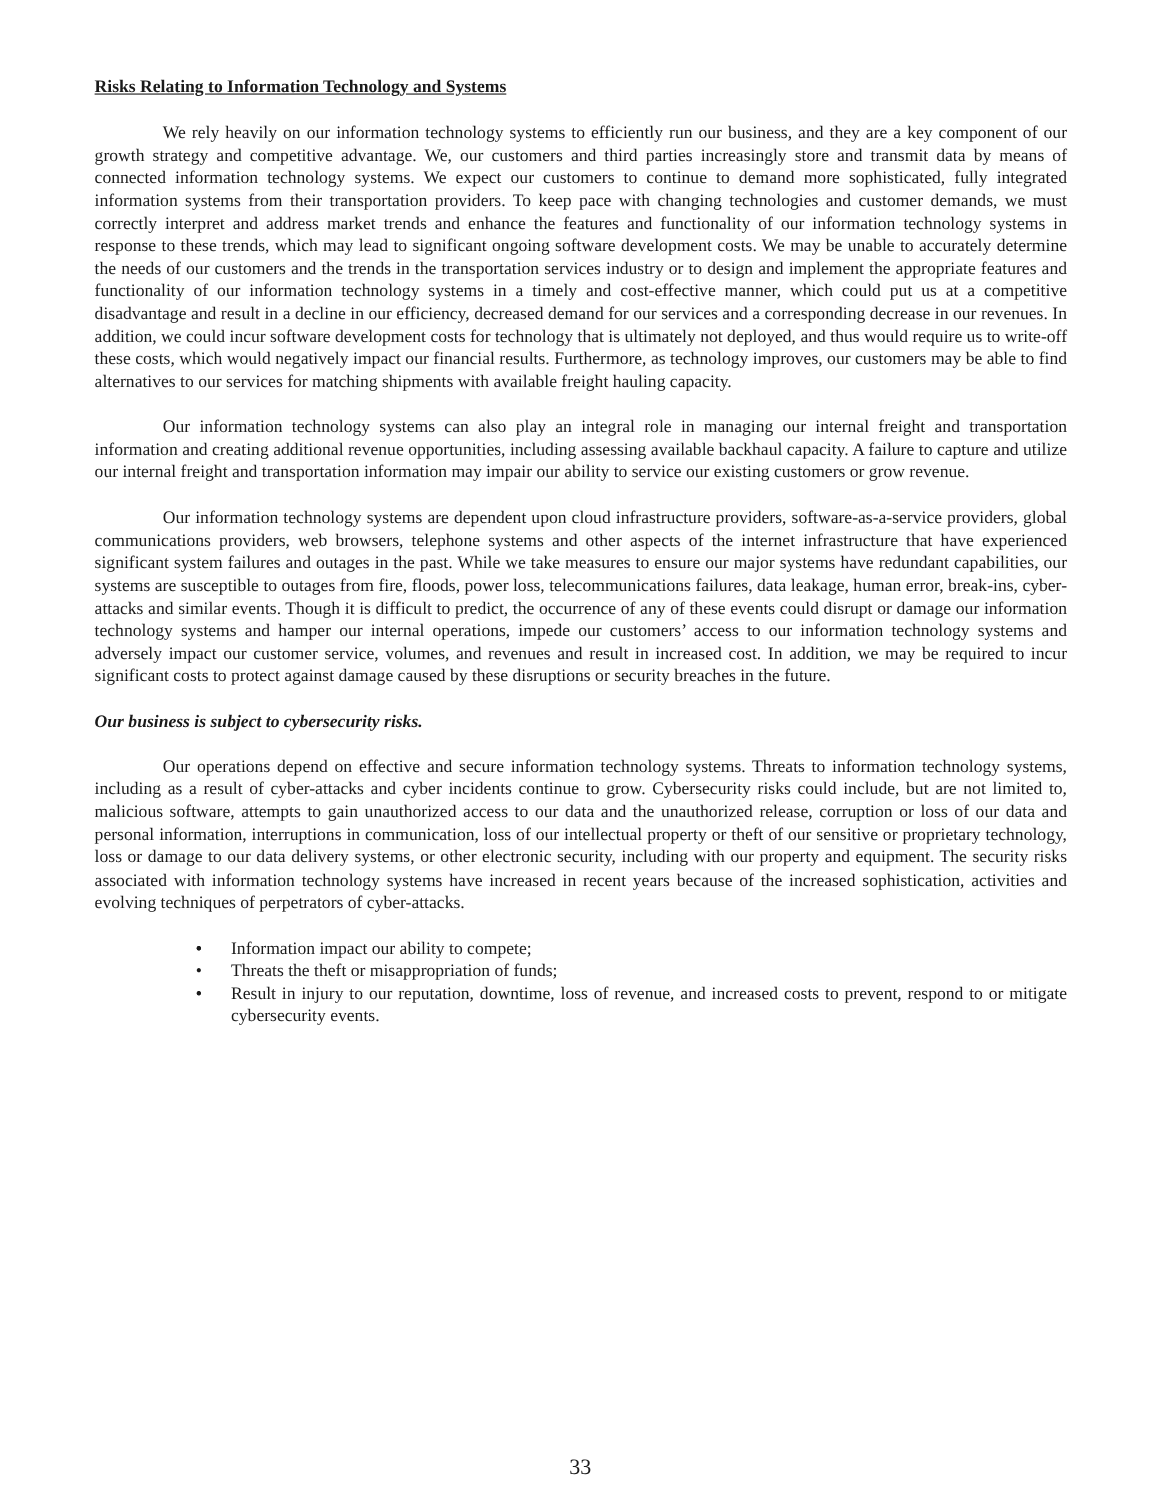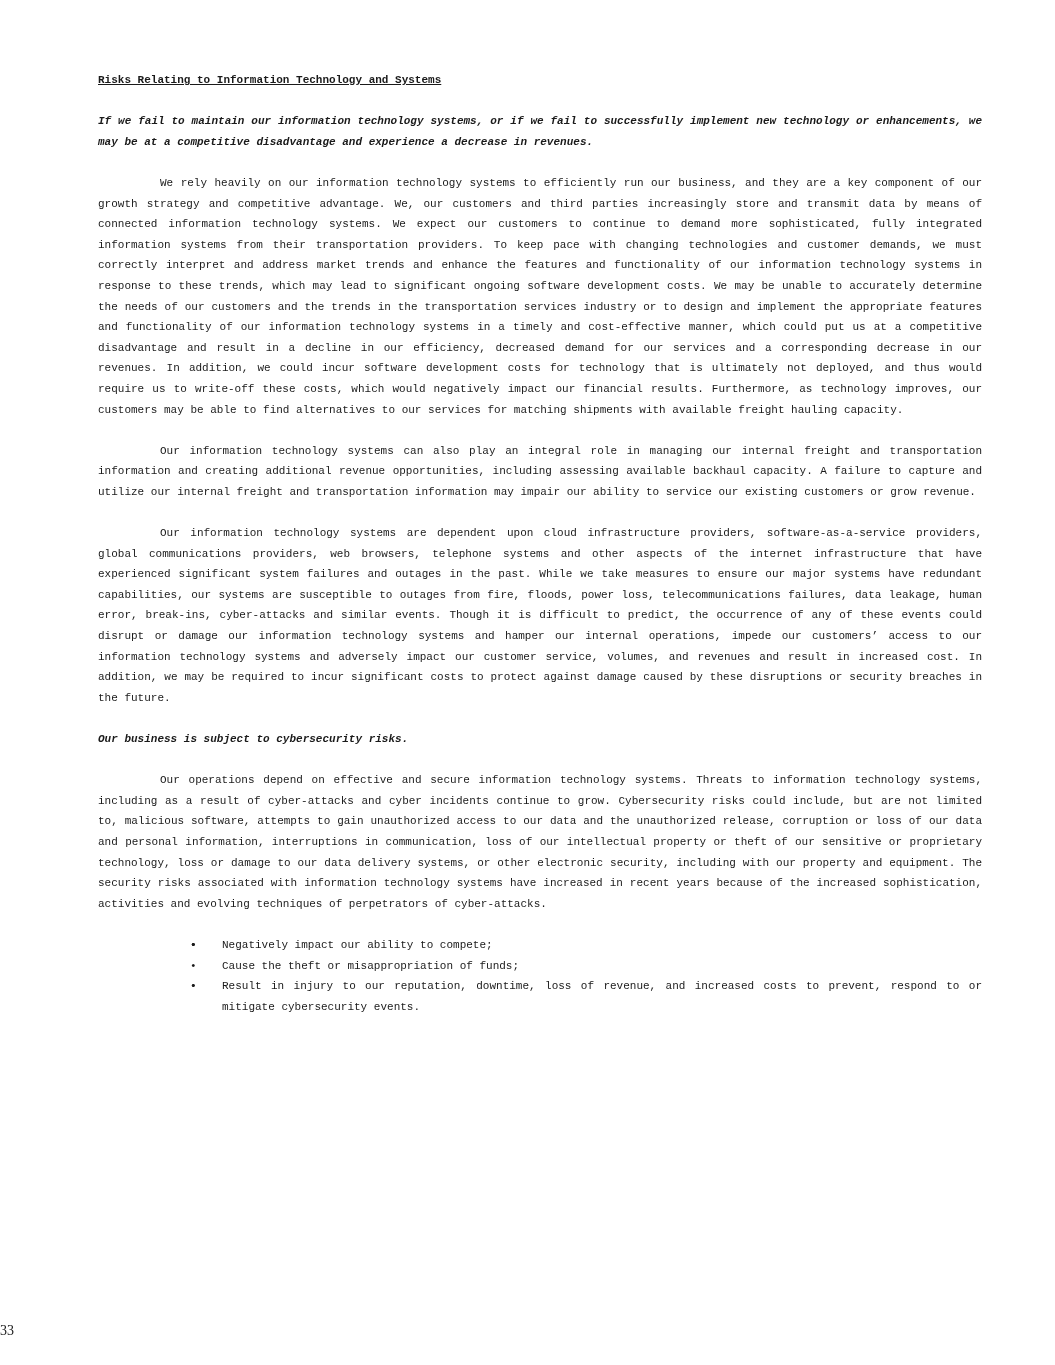--- a/index.html
+++ b/index.html
@@ -2,63 +2,62 @@
 <html><head>
 <meta charset="utf-8">
 <style>
   html, body { margin: 0; padding: 0; background: #ffffff; }
   body {
     width: 1055px; height: 1365px; position: relative; overflow: hidden;
     font-family: "Liberation Serif", "DejaVu Serif", serif;
     color: #1a1a1a;
   }
   .page {
-    position: absolute; left: 98px; top: 70px; width: 884px;
-    font-size: 11px; line-height: 20.6px; font-family: Liberation Mono, monospace;
+    position: absolute; left: 86px; top: 70px; width: 884px;
+    font-size: 16px; line-height: 20.6px;
   }
   .section-title {
     font-weight: bold; text-decoration: underline; margin: 0 0 20.6px 0;
   }
   .subhead {
     font-weight: bold; font-style: italic; text-align: justify;
     margin: 0 0 20.6px 0;
   }
   p.body {
     margin: 0 0 20.6px 0; text-align: justify; text-indent: 62px;
   }
   .list-intro { margin: 0; padding-left: 62px; }
   ul.bullets { list-style: none; margin: 0; padding: 0; }
   ul.bullets li {
     position: relative; padding-left: 124px; text-align: justify;
   }
   ul.bullets li .bullet {
     position: absolute; left: 92px; top: 0;
   }
   .page-number {
-    position: absolute; top: 1323px; left: 0; width: 1055px; text-align: left;
-    font-size: 14px;
+    position: absolute; top: 1323px; left: 0; width: 1055px; text-align: center;
+    font-size: 20px;
   }
 </style>
 </head>
 <body>
 
 <div class="page">
   <div class="section-title">Risks Relating to Information Technology and Systems</div>
 
-  <div class="subhead">If we fail to maintain our information technology systems, or if we fail to successfully implement new technology or enhancements, we may be at a competitive disadvantage and experience a decrease in revenues.</div>
   <p class="body">We rely heavily on our information technology systems to efficiently run our business, and they are a key component of our growth strategy and competitive advantage. We, our customers and third parties increasingly store and transmit data by means of connected information technology systems. We expect our customers to continue to demand more sophisticated, fully integrated information systems from their transportation providers. To keep pace with changing technologies and customer demands, we must correctly interpret and address market trends and enhance the features and functionality of our information technology systems in response to these trends, which may lead to significant ongoing software development costs. We may be unable to accurately determine the needs of our customers and the trends in the transportation services industry or to design and implement the appropriate features and functionality of our information technology systems in a timely and cost-effective manner, which could put us at a competitive disadvantage and result in a decline in our efficiency, decreased demand for our services and a corresponding decrease in our revenues. In addition, we could incur software development costs for technology that is ultimately not deployed, and thus would require us to write-off these costs, which would negatively impact our financial results. Furthermore, as technology improves, our customers may be able to find alternatives to our services for matching shipments with available freight hauling capacity.</p>
   <p class="body">Our information technology systems can also play an integral role in managing our internal freight and transportation information and creating additional revenue opportunities, including assessing available backhaul capacity. A failure to capture and utilize our internal freight and transportation information may impair our ability to service our existing customers or grow revenue.</p>
   <p class="body">Our information technology systems are dependent upon cloud infrastructure providers, software-as-a-service providers, global communications providers, web browsers, telephone systems and other aspects of the internet infrastructure that have experienced significant system failures and outages in the past. While we take measures to ensure our major systems have redundant capabilities, our systems are susceptible to outages from fire, floods, power loss, telecommunications failures, data leakage, human error, break-ins, cyber-attacks and similar events. Though it is difficult to predict, the occurrence of any of these events could disrupt or damage our information technology systems and hamper our internal operations, impede our customers’ access to our information technology systems and adversely impact our customer service, volumes, and revenues and result in increased cost. In addition, we may be required to incur significant costs to protect against damage caused by these disruptions or security breaches in the future.</p>
 
   <div class="subhead">Our business is subject to cybersecurity risks.</div>
   <p class="body">Our operations depend on effective and secure information technology systems. Threats to information technology systems, including as a result of cyber-attacks and cyber incidents continue to grow. Cybersecurity risks could include, but are not limited to, malicious software, attempts to gain unauthorized access to our data and the unauthorized release, corruption or loss of our data and personal information, interruptions in communication, loss of our intellectual property or theft of our sensitive or proprietary technology, loss or damage to our data delivery systems, or other electronic security, including with our property and equipment. The security risks associated with information technology systems have increased in recent years because of the increased sophistication, activities and evolving techniques of perpetrators of cyber-attacks.</p>
 
   <ul class="bullets">
     <li><span class="bullet">•</span></li>
     <li><span class="bullet">•</span></li>
-    <li><span class="bullet">•</span><span>Negatively impact our ability to compete;</span></li>
-    <li><span class="bullet">•</span><span>Cause the theft or misappropriation of funds;</span></li>
+    <li><span class="bullet">•</span><span>Information impact our ability to compete;</span></li>
+    <li><span class="bullet">•</span><span>Threats the theft or misappropriation of funds;</span></li>
     <li><span class="bullet">•</span></li>
     <li><span class="bullet">•</span><span>Result in injury to our reputation, downtime, loss of revenue, and increased costs to prevent, respond to or mitigate cybersecurity events.</span></li>
   </ul>
 </div>
 
 <div class="page-number">33</div>
 
 </body></html>

